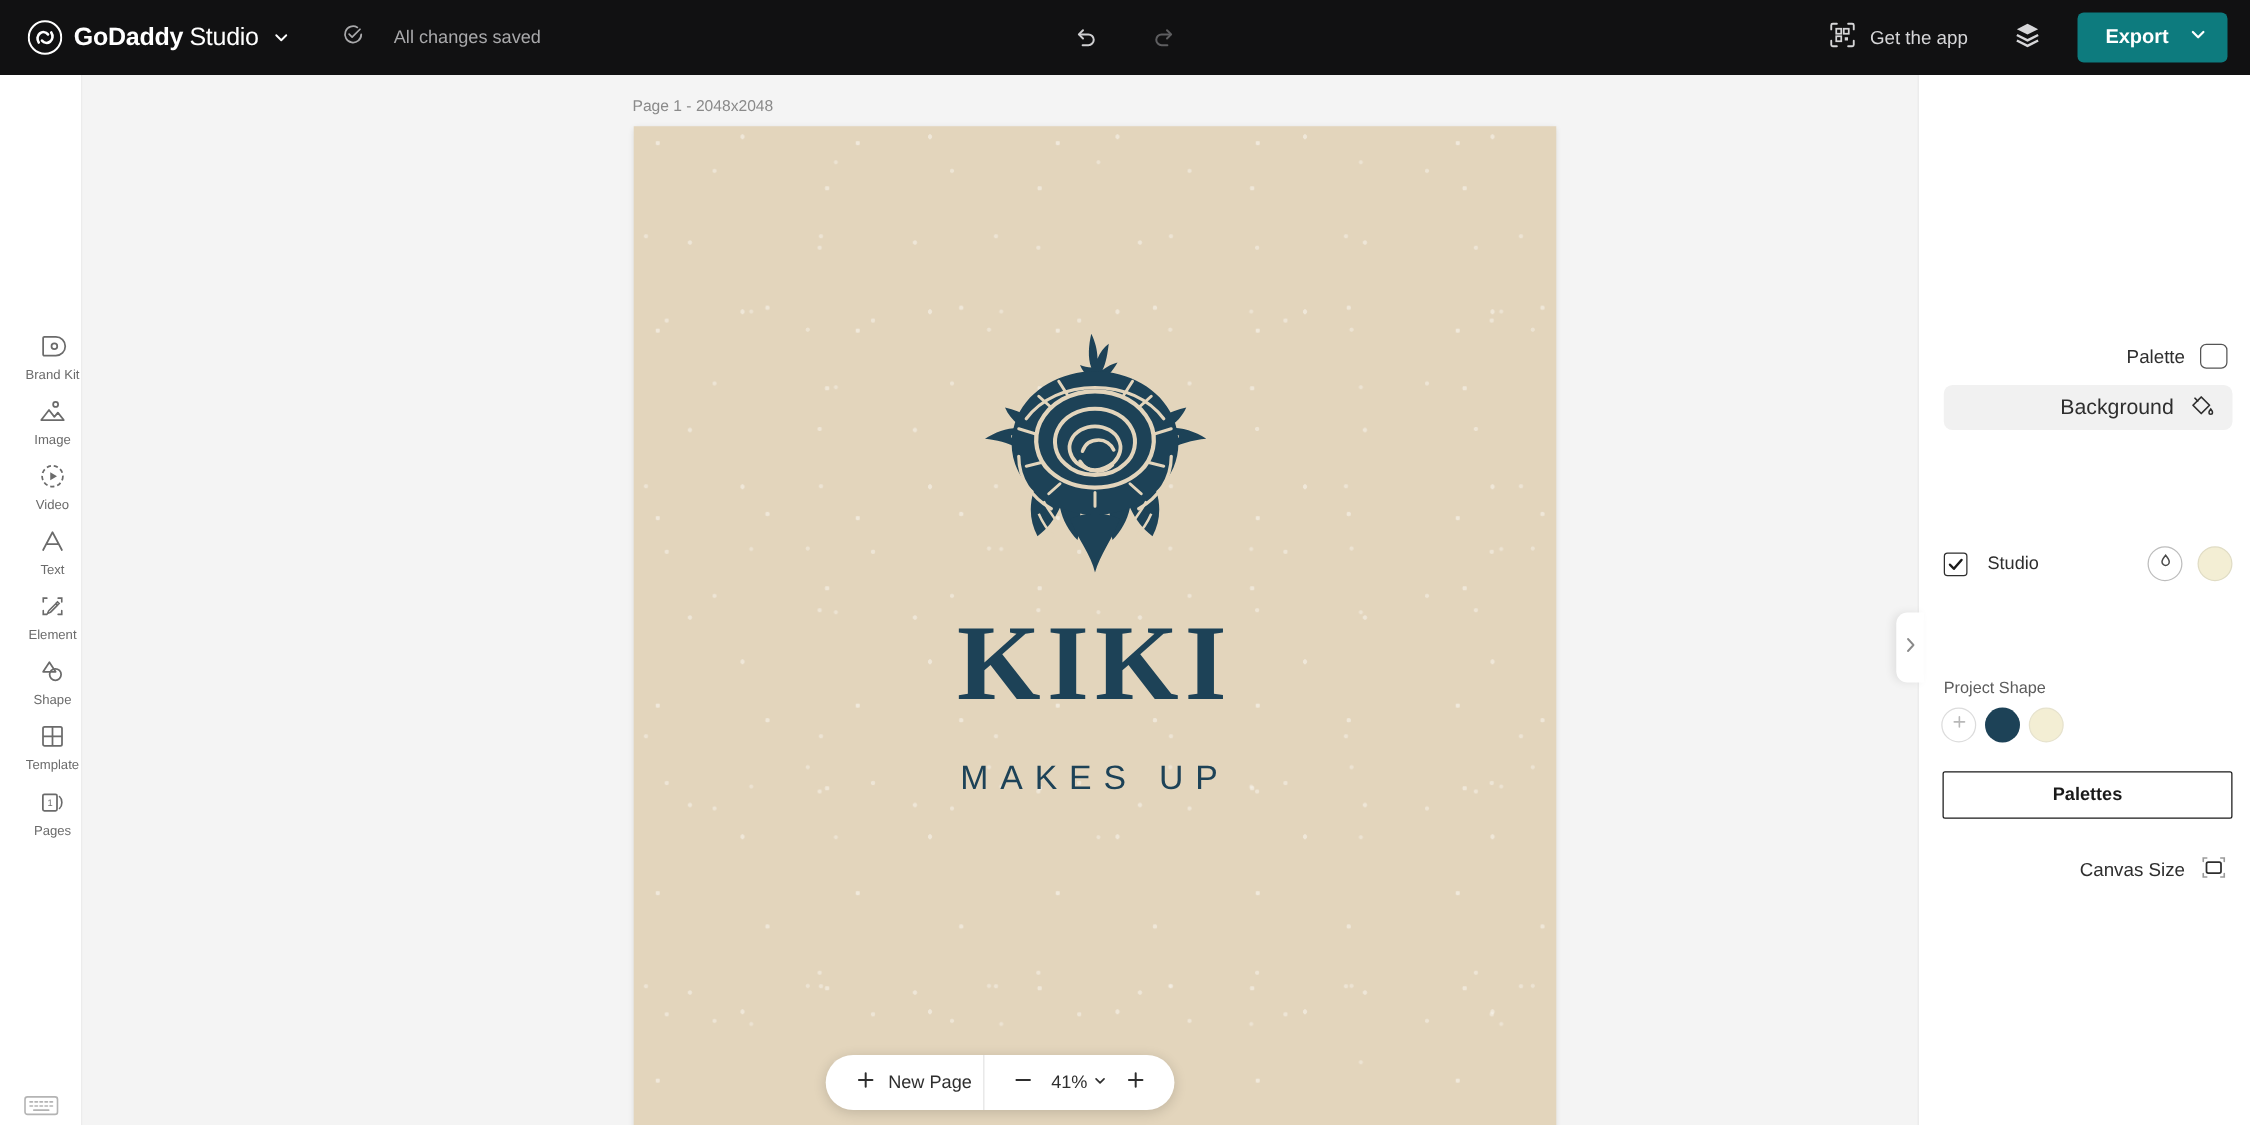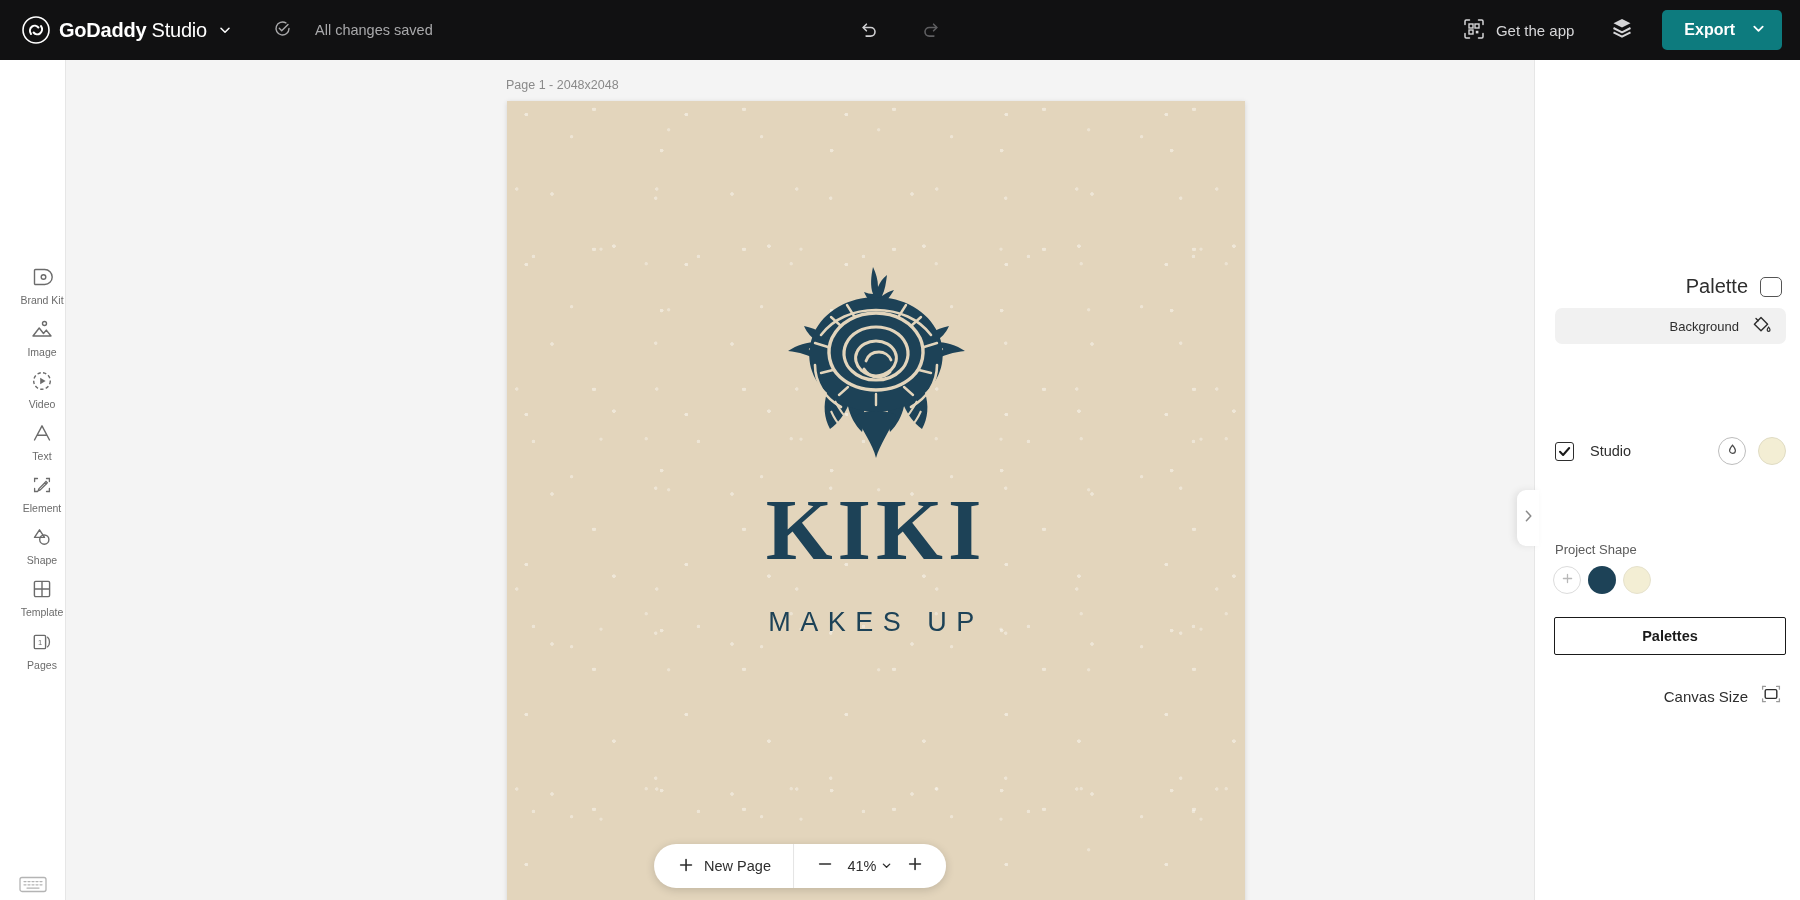--- a/index.html
+++ b/index.html
@@ -138,21 +138,21 @@
   
   .bottombar {
     position: absolute; left: 50%; transform: translateX(-50%);
     bottom: 12px;
     height: 44px; background: #fff; border-radius: 22px;
     box-shadow: 0 2px 10px rgba(0,0,0,0.16);
     display: flex; align-items: center;
   }
   .newpage {
     display: flex; align-items: center; gap: 10px;
-    padding: 0 22px 0 24px; height: 44px; cursor: pointer;
+    padding: 0 9px 0 24px; height: 44px; cursor: pointer;
     font-size: 14.5px; color: #2e2e2e;
     border-right: 1px solid #e4e4e4;
   }
   .zoomgrp { display: flex; align-items: center; gap: 4px; padding: 0 16px; }
   .zbtn { width: 30px; height: 30px; display: flex; align-items: center;
           justify-content: center; cursor: pointer; }
   .zval { display: flex; align-items: center; gap: 5px; cursor: pointer;
           font-size: 14.5px; color: #2e2e2e; min-width: 52px;
           justify-content: center; }
 
@@ -168,33 +168,33 @@
     border-radius: 9px 0 0 9px;
     box-shadow: -3px 0 7px rgba(0,0,0,0.08);
     display: flex; align-items: center; justify-content: center;
     cursor: pointer;
   }
   .row-right {
     display: flex; align-items: center; justify-content: flex-end;
     gap: 12px;
   }
   .palette-row { position: absolute; right: 18px; top: 215px; }
-  .palette-row .lab { font-size: 20px; color: #2e2e2e; }
+  .palette-row .lab { font-size: 15px; color: #2e2e2e; }
   .pal-swatch { width: 22px; height: 20px; border-radius: 5px;
                 border: 1.5px solid #555; overflow: hidden; }
   .pal-swatch .top { height: 55%; background: #d9d9d9; }
   .pal-swatch .bot { height: 45%; background: #3c3c3c; }
 
   .background-row {
     position: absolute; left: 20px; right: 14px; top: 248px;
     height: 36px; background: #f1f1f1; border-radius: 7px;
     display: flex; align-items: center; justify-content: flex-end;
     gap: 11px; padding-right: 14px; cursor: pointer;
   }
-  .background-row .lab { font-size: 13px; color: #2e2e2e; }
+  .background-row .lab { font-size: 17px; color: #2e2e2e; }
 
   .color-row {
     position: absolute; left: 20px; right: 14px; top: 375px;
     height: 32px; display: flex; align-items: center;
   }
   .chk {
     width: 19px; height: 19px; border: 1.6px solid #2e2e2e;
     border-radius: 3px; display: flex; align-items: center;
     justify-content: center; cursor: pointer;
   }

